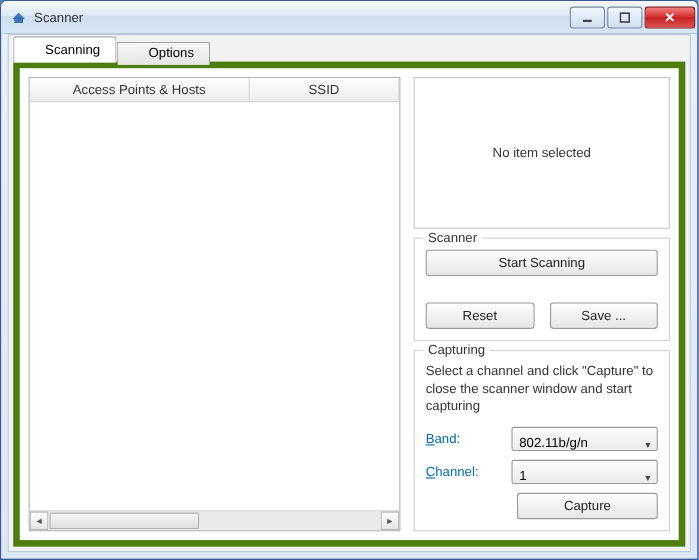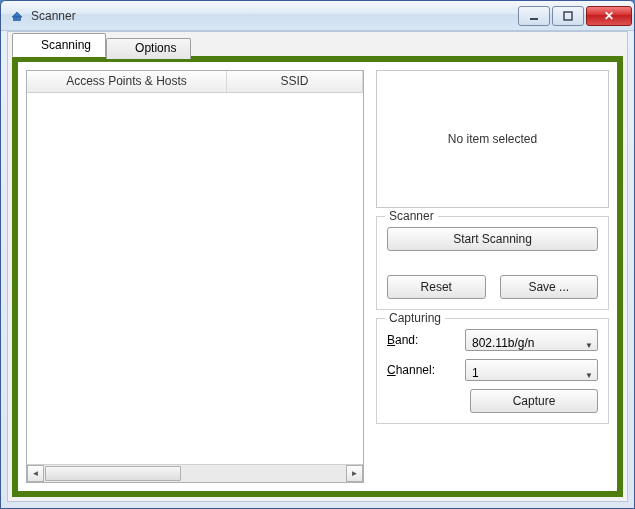--- a/index.html
+++ b/index.html
@@ -187,21 +187,21 @@
   cursor:pointer;
   padding: 4px 0;
   height:24px;
   text-align:center;
 }
 .btn-wide { width:100%; }
 .btn-row { display:flex; gap:14px; margin-top:24px;}
 .btn-row .btn { flex:1; }
 .cap-text { font-size:12px; color:#333; line-height:1.35; margin-bottom:10px;}
 .formrow { display:flex; align-items:center; margin-bottom:8px;}
-.formrow .lbl { width:78px; font-size:12px; color:#000000;}
+.formrow .lbl { width:78px; font-size:12px; color:#0369a1;}
 .formrow .lbl .ul { text-decoration:underline; }
 .select {
   flex:1;
   height:22px;
   border:1px solid #999;
   background: linear-gradient(to bottom,#fdfdfd,#eaeaea);
   display:flex;
   align-items:flex-end;
   justify-content:space-between;
   padding: 0 4px 0 6px;
@@ -274,20 +274,21 @@
           <span class="legend">Scanner</span>
           <div class="btn btn-wide">Start Scanning</div>
           <div class="btn-row">
             <div class="btn">Reset</div>
             <div class="btn">Save ...</div>
           </div>
         </div>
 
         <div class="groupbox">
           <span class="legend">Capturing</span>
+          <div class="cap-text">Select a channel and click "Capture" to close the scanner window and start capturing</div>
 
           <div class="formrow">
             <div class="lbl"><span class="ul">B</span><span>and:</span></div>
             <div class="select">
               <span>802.11b/g/n</span>
               <span class="arrow">▼</span>
             </div>
           </div>
 
           <div class="formrow">

